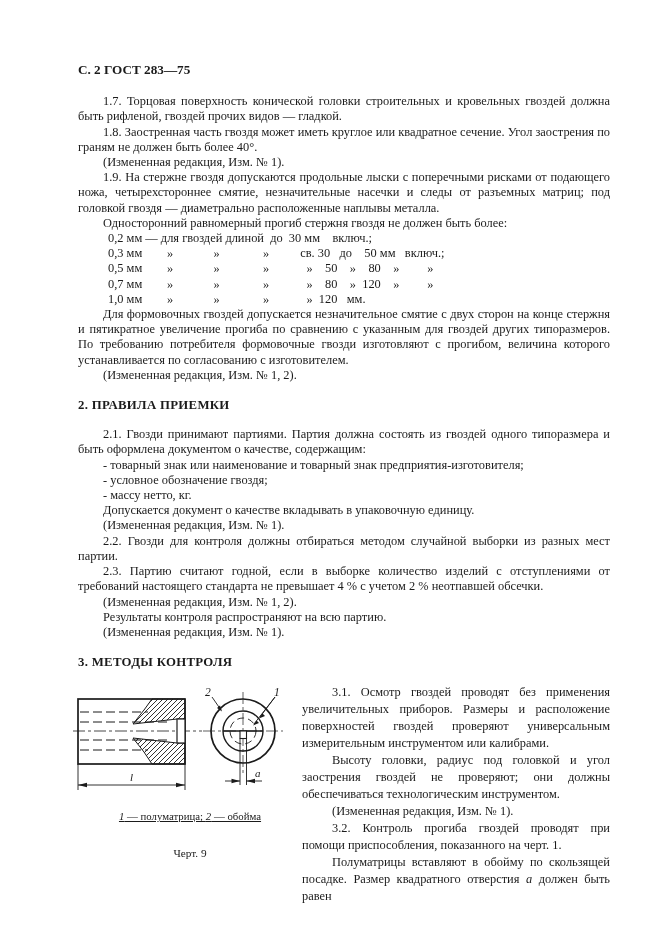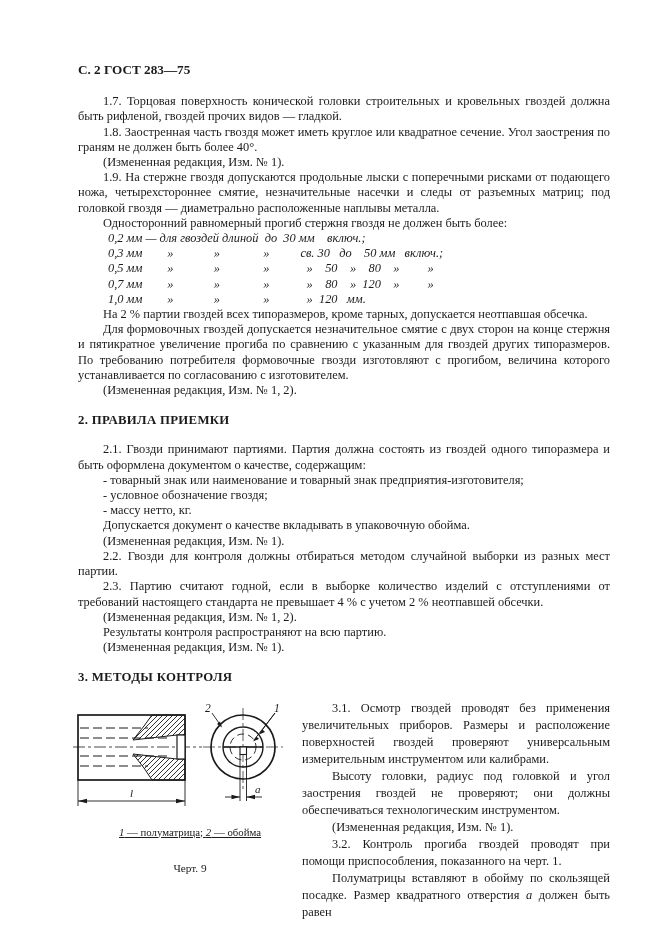--- a/index.html
+++ b/index.html
@@ -4,21 +4,21 @@
 <style>
   html,body{margin:0;padding:0;background:#ffffff;}
   body{width:661px;height:936px;position:relative;font-family:"Liberation Serif",serif;color:#1b1b1b;}
   .page{box-sizing:border-box;width:661px;height:936px;padding:62px 51px 0 78px;overflow:hidden;}
   .pagehead{font-weight:bold;font-size:13.2px;margin:0 0 17px 0;}
   p{margin:0;font-size:12.4px;line-height:15.2px;}
   .just{text-align:justify;}
   .ind{text-indent:25px;}
   .bold{font-weight:normal;}
   .h-center{font-weight:bold;font-size:12.8px;margin:15px 0 14px 0;letter-spacing:0.3px;}
-  .pre-row{white-space:pre;font-size:12.4px;line-height:15.2px;padding-left:30px;font-style:italic;}
+  .pre-row{white-space:pre;font-size:12.4px;line-height:15.2px;padding-left:30px;}
   .figrow{display:flex;align-items:flex-start;margin-top:12px;}
   .figcol{width:224px;flex:none;}
   .textcol{flex:1;}
   .textcol p{line-height:17px;}
   .textcol .ind{text-indent:30px;}
   .figcap{text-align:center;font-size:10.8px;margin-top:7px;white-space:nowrap;text-decoration:underline;}
   .figcap .fignum{font-style:italic;}
   .chert{text-align:center;font-size:11.3px;margin-top:21px;}
   .var{font-style:italic;}
   svg{display:block;overflow:visible;}
@@ -33,31 +33,30 @@
   <p class="just ind">1.7. Торцовая поверхность конической головки строительных и кровельных гвоздей должна быть рифленой, гвоздей прочих видов — гладкой.</p>
   <p class="just ind">1.8. Заостренная часть гвоздя может иметь круглое или квадратное сечение. Угол заострения по граням не должен быть более 40°.</p>
   <p class="just ind bold">(Измененная редакция, Изм. № 1).</p>
   <p class="just ind">1.9. На стержне гвоздя допускаются продольные лыски с поперечными рисками от подающего ножа, четырехстороннее смятие, незначительные насечки и следы от разъемных матриц; под головкой гвоздя — диаметрально расположенные наплывы металла.</p>
   <p class="ind">Односторонний равномерный прогиб стержня гвоздя не должен быть более:</p>
   <div class="pre-row">0,2 мм — для гвоздей длиной  до  30 мм    включ.;</div>
   <div class="pre-row">0,3 мм        »             »              »          св. 30   до    50 мм   включ.;</div>
   <div class="pre-row">0,5 мм        »             »              »            »    50    »    80    »         »</div>
   <div class="pre-row">0,7 мм        »             »              »            »    80    »  120    »         »</div>
   <div class="pre-row">1,0 мм        »             »              »            »  120   мм.</div>
-  <p class="just ind">На 2 % партии гвоздей всех типоразмеров, кроме тарных, допускается неотпавшая обсечка.</p>
   <p class="just ind">Для формовочных гвоздей допускается незначительное смятие с двух сторон на конце стержня и пятикратное увеличение прогиба по сравнению с указанным для гвоздей других типоразмеров. По требованию потребителя формовочные гвозди изготовляют с прогибом, величина которого устанавливается по согласованию с изготовителем.</p>
   <p class="just ind bold">(Измененная редакция, Изм. № 1, 2).</p>
 
   <p class="h-center">2. ПРАВИЛА ПРИЕМКИ</p>
 
   <p class="just ind">2.1. Гвозди принимают партиями. Партия должна состоять из гвоздей одного типоразмера и быть оформлена документом о качестве, содержащим:</p>
   <p class="just ind">- товарный знак или наименование и товарный знак предприятия-изготовителя;</p>
   <p class="just ind">- условное обозначение гвоздя;</p>
   <p class="just ind">- массу нетто, кг.</p>
-  <p class="just ind">Допускается документ о качестве вкладывать в упаковочную обойма.</p>
+  <p class="just ind">Допускается документ о качестве вкладывать в упаковочную единицу.</p>
   <p class="just ind bold">(Измененная редакция, Изм. № 1).</p>
   <p class="just ind">2.2. Гвозди для контроля должны отбираться методом случайной выборки из разных мест партии.</p>
   <p class="just ind">2.3. Партию считают годной, если в выборке количество изделий с отступлениями от требований настоящего стандарта не превышает 4 % с учетом 2 % неотпавшей обсечки.</p>
   <p class="just ind bold">(Измененная редакция, Изм. № 1, 2).</p>
   <p class="just ind">Результаты контроля распространяют на всю партию.</p>
   <p class="just ind bold">(Измененная редакция, Изм. № 1).</p>
 
   <p class="h-center">3. МЕТОДЫ КОНТРОЛЯ</p>
 
   <div class="figrow">

